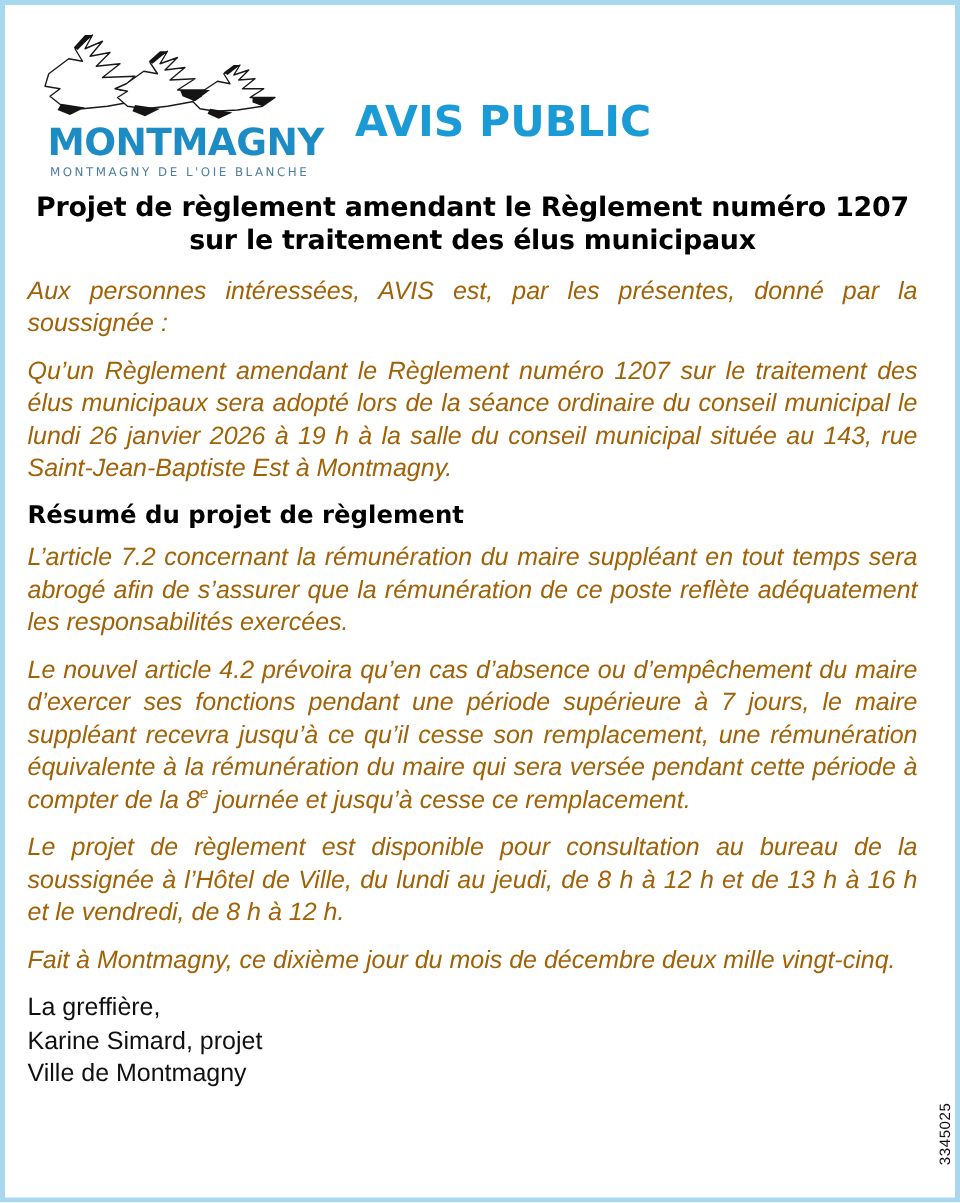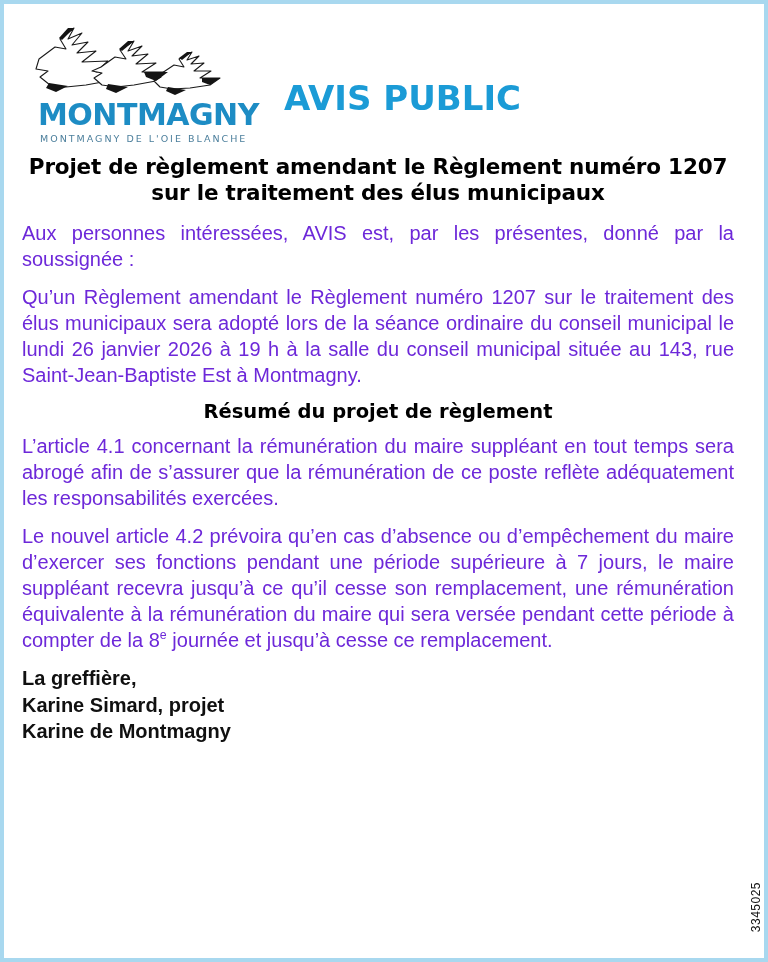--- a/index.html
+++ b/index.html
@@ -76,44 +76,44 @@
     text-align: center;
     color: #000000;
     margin: 10px 0 14px 0;
     letter-spacing: -0.2px;
   }
   h2.section-heading {
     font-family: "DejaVu Sans", sans-serif;
     font-weight: bold;
     font-size: 19.5px;
     line-height: 1.25;
-    text-align: center;
+    text-align: left;
     color: #000000;
     margin: 12px 0 8px 0;
   }
   p.para {
     font-family: "Liberation Sans", sans-serif;
     font-size: 20px;
     line-height: 1.30;
-    color: #6d28d9;
+    color: #a16207;
     text-align: justify;
     text-justify: inter-word;
     margin: 0 0 12px 0;
+    font-style: italic;
   }
   .signature {
     margin-top: 4px;
   }
   .signature p {
     font-family: "Liberation Sans", sans-serif;
     font-size: 20px;
     line-height: 1.34;
     color: #101010;
     margin: 0;
     text-align: left;
-    font-weight: bold;
   }
   sup.ordinal {
     font-size: 0.62em;
     vertical-align: super;
     line-height: 0;
   }
   
   .ref-code {
     position: absolute;
     right: 1px;
@@ -172,29 +172,31 @@
   <div class="content">
 
     <h1 class="doc-heading">Projet de règlement amendant le Règlement numéro 1207 sur le traitement des élus municipaux</h1>
 
     <p class="para">Aux personnes intéressées, AVIS est, par les présentes, donné par la soussignée :</p>
 
     <p class="para">Qu’un Règlement amendant le Règlement numéro 1207 sur le traitement des élus municipaux sera adopté lors de la séance ordinaire du conseil municipal le lundi 26 janvier 2026 à 19 h à la salle du conseil municipal située au 143, rue Saint-Jean-Baptiste Est à Montmagny.</p>
 
     <h2 class="section-heading">Résumé du projet de règlement</h2>
 
-    <p class="para">L’article 4.1 concernant la rémunération du maire suppléant en tout temps sera abrogé afin de s’assurer que la rémunération de ce poste reflète adéquatement les responsabilités exercées.</p>
+    <p class="para">L’article 7.2 concernant la rémunération du maire suppléant en tout temps sera abrogé afin de s’assurer que la rémunération de ce poste reflète adéquatement les responsabilités exercées.</p>
 
     <p class="para"><span>Le nouvel article 4.2 prévoira qu’en cas d’absence ou d’empêchement du maire d’exercer ses fonctions pendant une période supérieure à 7 jours, le maire suppléant recevra jusqu’à ce qu’il cesse son remplacement, une rémunération équivalente à la rémunération du maire qui sera versée pendant cette période à compter de la 8</span><sup class="ordinal">e</sup><span> journée et jusqu’à cesse ce remplacement.</span></p>
 
-
+    <p class="para">Le projet de règlement est disponible pour consultation au bureau de la soussignée à l’Hôtel de Ville, du lundi au jeudi, de 8 h à 12 h et de 13 h à 16 h et le vendredi, de 8 h à 12 h.</p>
+
+    <p class="para">Fait à Montmagny, ce dixième jour du mois de décembre deux mille vingt-cinq.</p>
 
     <div class="signature">
       <p>La greffière,</p>
       <p>Karine Simard, projet</p>
-      <p>Karine de Montmagny</p>
+      <p>Ville de Montmagny</p>
     </div>
 
   </div>
 
   <div class="ref-code">3345025</div>
 
 </div>
 
 </body></html>

